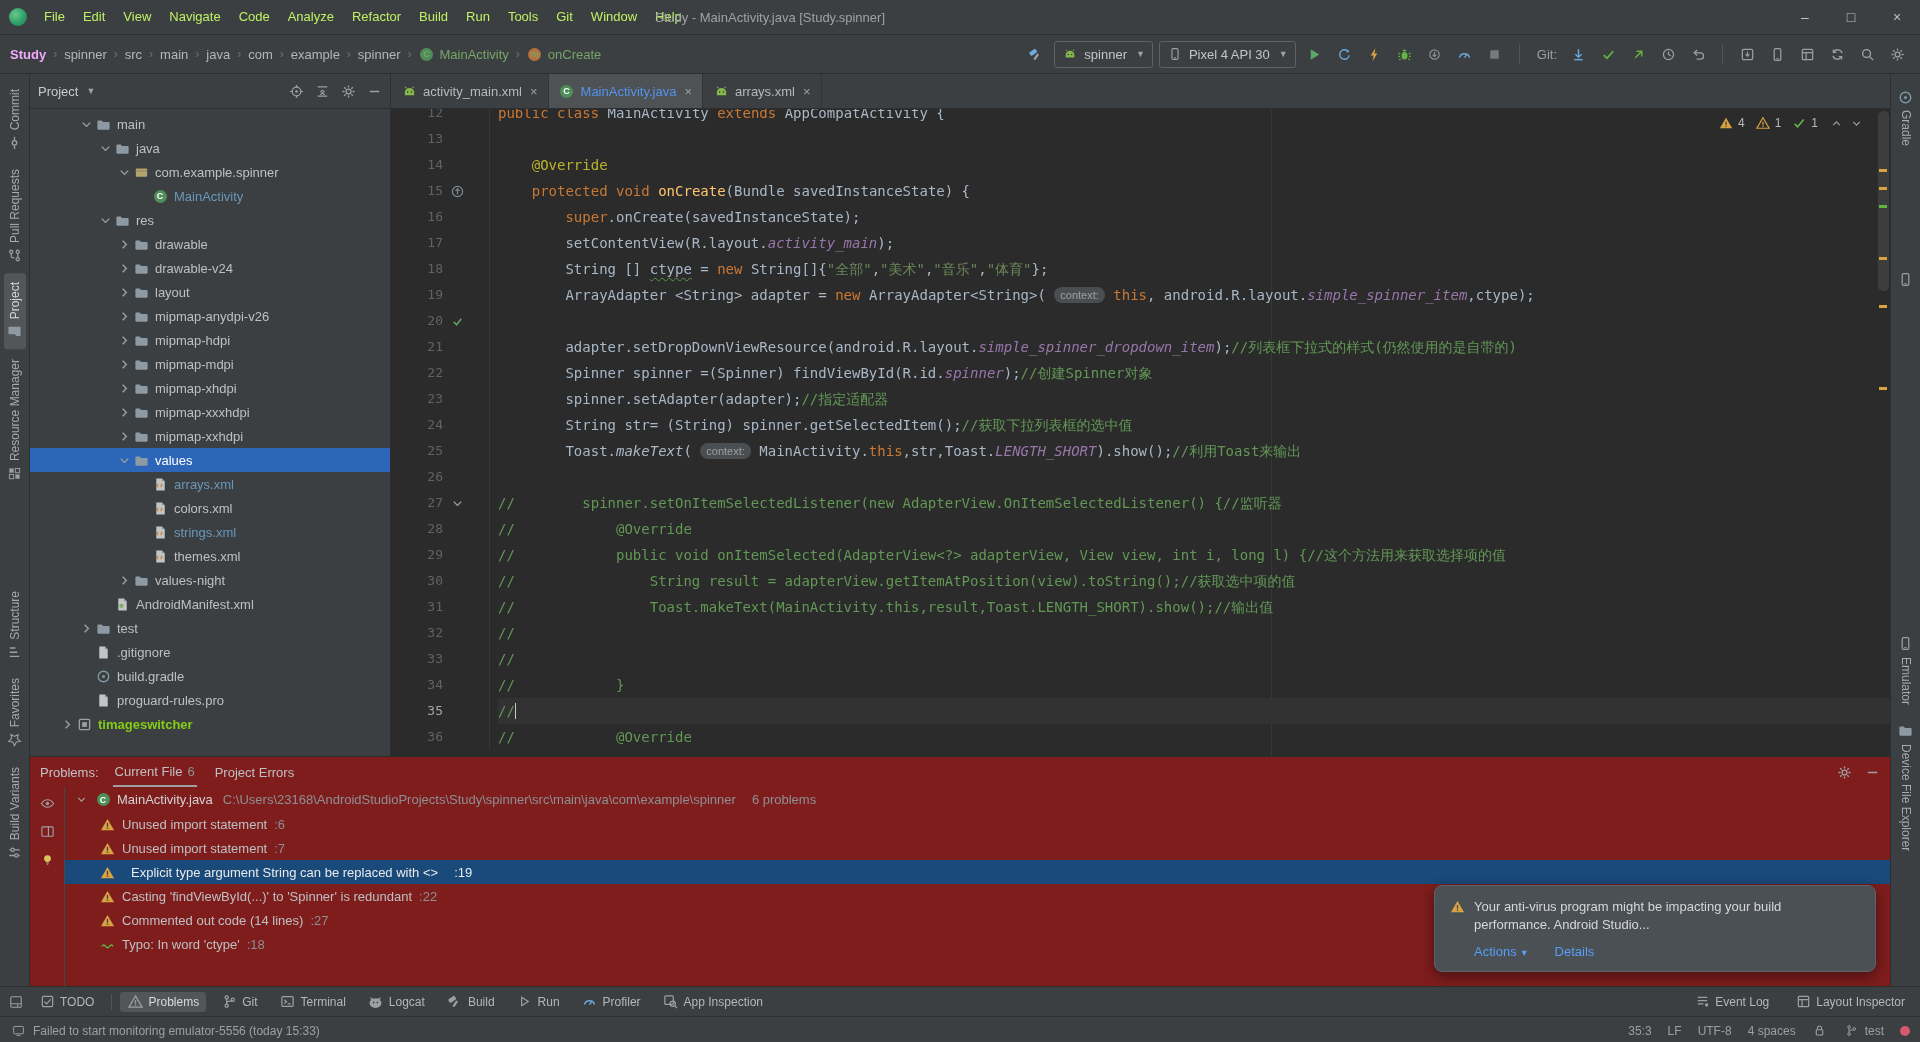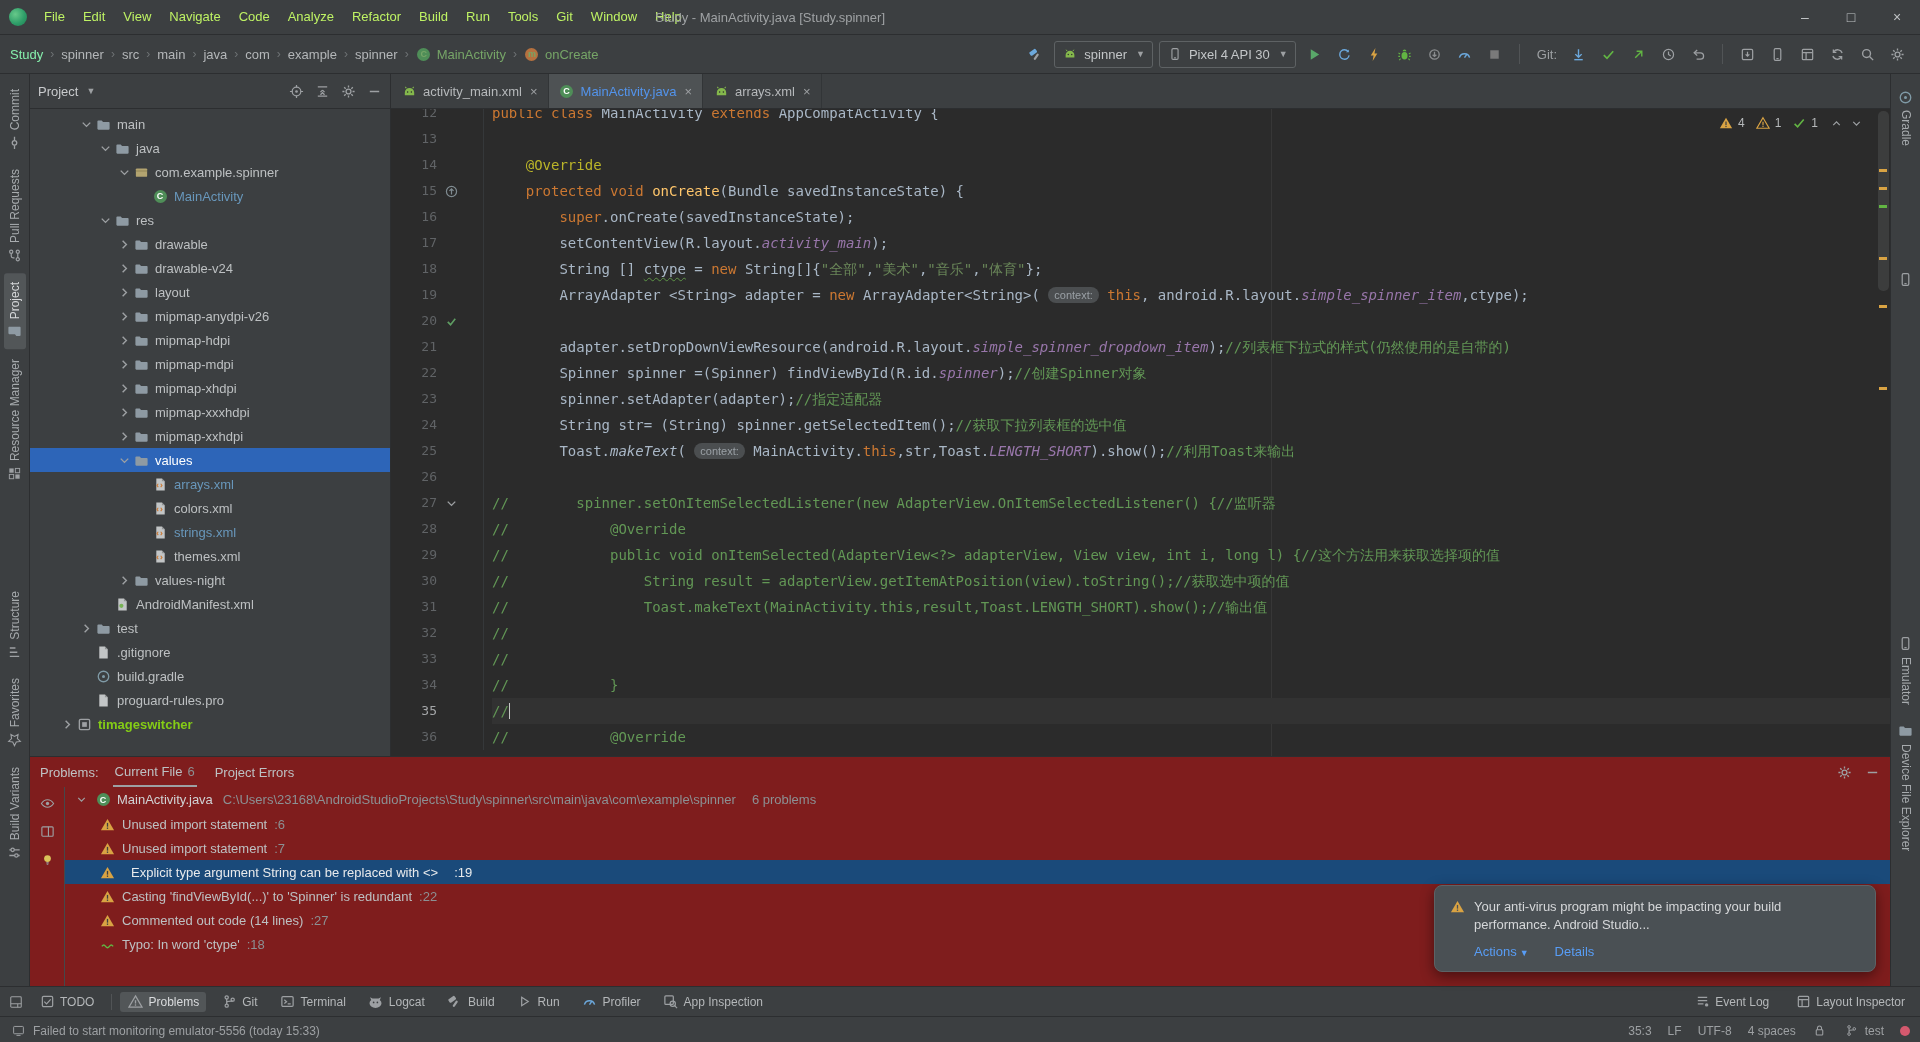--- a/index.html
+++ b/index.html
@@ -18,21 +18,21 @@
   .as-logo{width:18px;height:18px;border-radius:50%;margin:0 8px 0 9px;
     background:radial-gradient(circle at 35% 35%, #67c98a, #2f9e69 55%, #1d7d51);}
   .menu-item{padding:17px 9px;line-height:34px;color:#bef264;cursor:default;}
   .win-title{position:absolute;left:655px;color:#9fa2a4;}
   .win-controls{margin-left:auto;display:flex;height:100%;}
   .win-btn{width:46px;height:100%;display:flex;align-items:center;justify-content:center;color:#bfc2c4;font-size:14px;}
 
   
   .toolbar{height:38px;background:#3c3f41;display:flex;align-items:center;border-bottom:1px solid #2c2e30;padding:0 10px;}
   .bc-item{display:inline-flex;align-items:center;gap:5px;color:#b4b7b9;cursor:default;}
-  .bc-bold span{font-weight:normal;color:#86efac;}
+  .bc-bold span{font-weight:bold;color:#f0abfc;}
   .bc-green span{color:var(--breadcrumb-green,#76a567);}
   .bc-sep{color:#6e7274;margin:0 7px;font-size:12px;}
   .tb-right{margin-left:auto;display:flex;align-items:center;gap:6px;}
   .tb-btn{width:26px;height:26px;display:flex;align-items:center;justify-content:center;border-radius:3px;}
   .tb-sep{width:1px;height:20px;background:#515456;margin:0 5px;}
   .tb-combo{display:flex;align-items:center;gap:6px;border:1px solid #5e6264;border-radius:3px;
     height:25px;padding:0 7px;color:#c3c6c8;}
   .tb-caret{color:#9da0a3;font-size:9px;margin-left:3px;}
   .git-label{color:#9da0a3;margin:0 2px 0 6px;}
 
@@ -70,21 +70,21 @@
   
   .editor-col{flex:1;display:flex;flex-direction:column;min-width:0;background:#2b2b2b;}
   .tabbar{height:34px;flex:0 0 34px;background:#3c3f41;display:flex;align-items:stretch;border-bottom:1px solid #2c2e30;}
   .etab{display:flex;align-items:center;gap:6px;padding:0 10px;color:#b6b9bb;border-right:1px solid #323537;}
   .etab.active{background:#4e5254;color:var(--active-tab-blue,#5394ec);}
   .tab-close{color:#9da0a3;font-size:13px;margin-left:2px;}
 
   
   .editor{flex:1;position:relative;overflow:hidden;font-family:"DejaVu Sans Mono","Liberation Mono",monospace;font-size:14px;line-height:26px;}
   .editor-scroll{display:flex;margin-top:-9px;}
-  .gutter{width:92px;flex:0 0 92px;border-right:1px solid #35383a;}
+  .gutter{width:92px;flex:0 0 92px;border-right:1px solid #35383a;padding-left:6px;}
   .g-row{height:26px;display:flex;align-items:center;}
   .ln{width:46px;text-align:right;color:#606366;font-size:13px;}
   .g-mark{width:34px;padding-left:7px;display:flex;align-items:center;}
   .cur-num .ln{color:#a4a6a8;}
   .code{flex:1;padding-left:8px;position:relative;}
   .c-row{height:26px;white-space:pre;color:#a9b7c6;}
   .c-row.cur{background:#323232;}
   .tk-k{color:#cc7832;}
   .tk-p{color:#a9b7c6;}
   .tk-s{color:#6a8759;}

